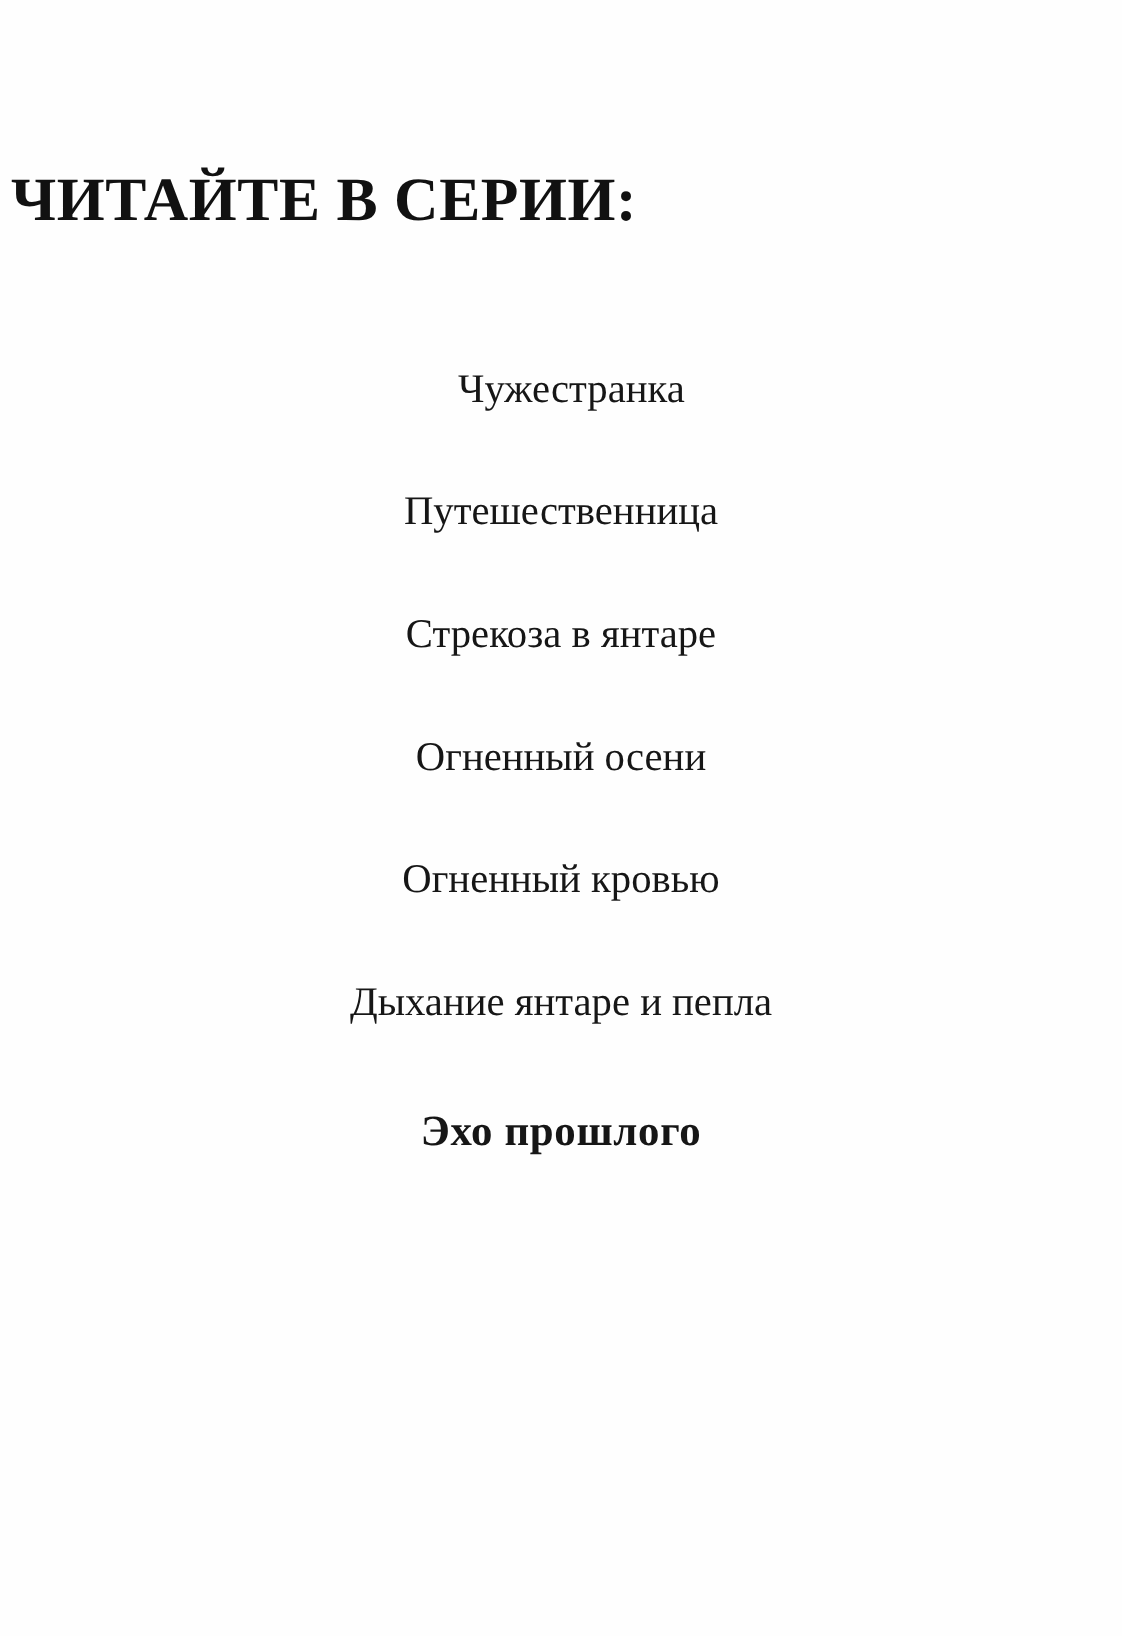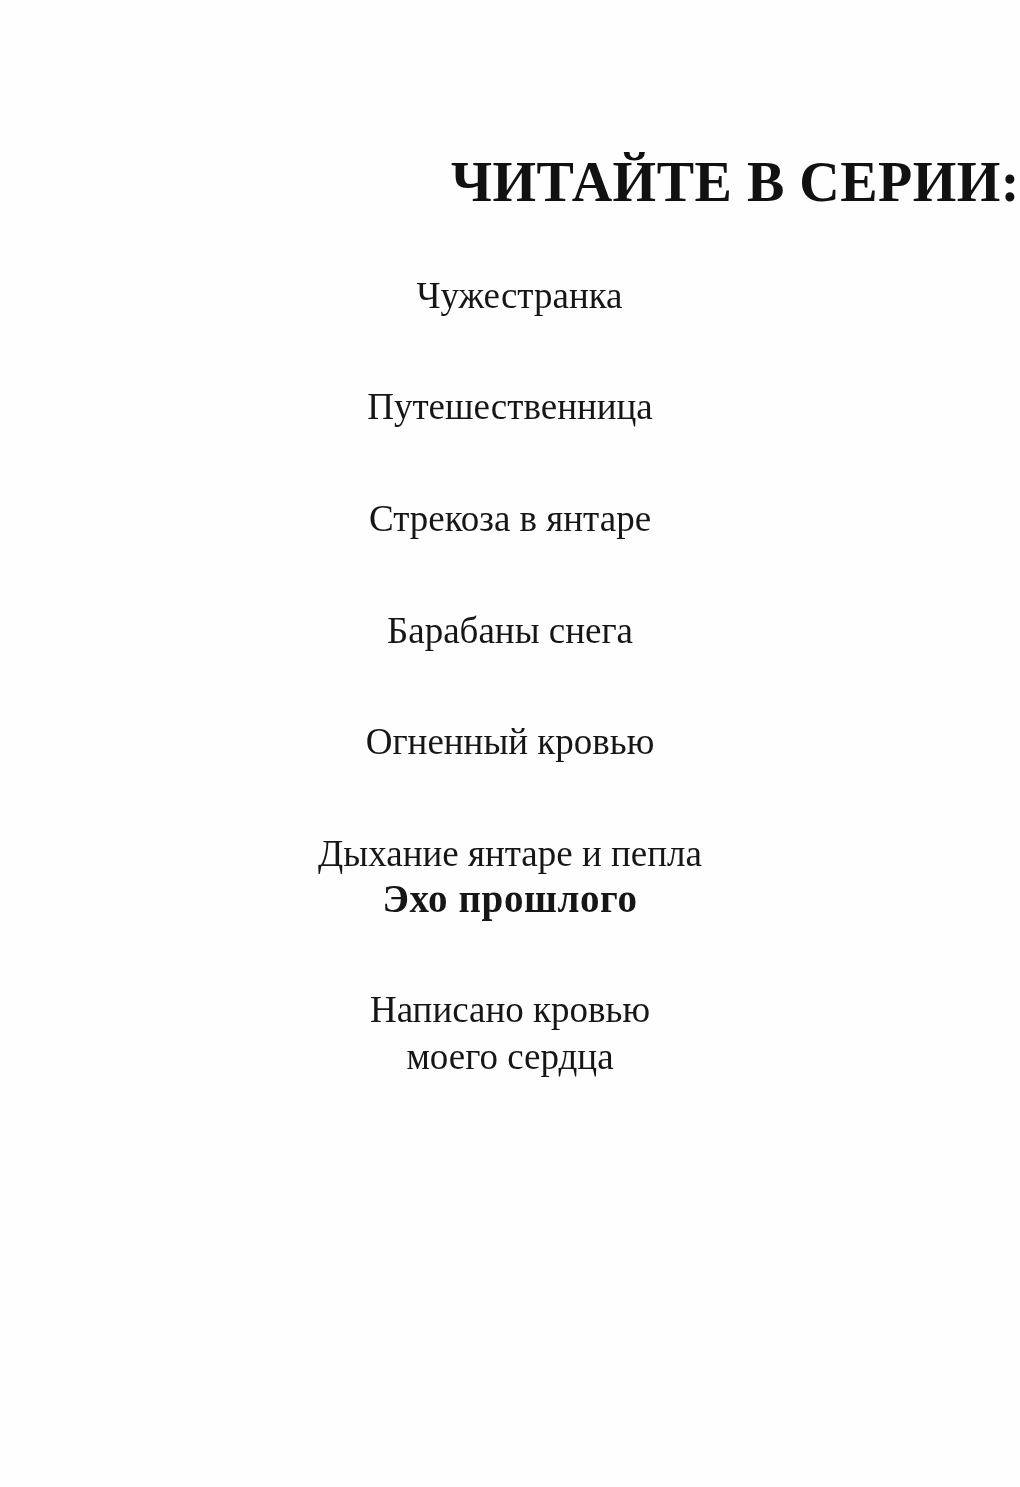--- a/index.html
+++ b/index.html
@@ -26,70 +26,69 @@
     left: 0;
     top: 0;
     width: 1020px;
     padding-top: 152px;
     box-sizing: border-box;
   }
   .series-heading {
     font-size: 56px;
     font-weight: 700;
     letter-spacing: 0.5px;
-    text-align: right;
+    text-align: left;
     margin: 0 0 0 0;
     padding-left: 10px;
     line-height: 1.1;
     color: #111111;
   }
   .series-list {
     list-style: none;
     margin: 0;
     padding: 0;
     text-align: center;
   }
   .series-item {
     font-size: 37px;
     font-weight: 400;
     line-height: 1.18;
     color: #161616;
     white-space: pre-line;
   }
   .series-item.first {
-    margin-top: 60px;
+    margin-top: 118px;
     padding-left: 19px;
   }
   .series-item.spaced {
     margin-top: 68px;
   }
   .series-item.current {
     font-weight: 700;
     font-size: 39px;
     letter-spacing: 0.6px;
+    margin-top: 72px;
   }
   .series-item.last {
     margin-top: 64px;
     line-height: 1.28;
   }
 </style>
 </head>
 <body>
 
 <div class="page">
   <div class="content">
 
     <h1 class="series-heading">ЧИТАЙТЕ В СЕРИИ:</h1>
 
     <ul class="series-list">
       <li class="series-item first">Чужестранка</li>
       <li class="series-item spaced">Путешественница</li>
       <li class="series-item spaced">Стрекоза в янтаре</li>
-      <li class="series-item spaced">Барабаны снега</li>
+      <li class="series-item spaced">Огненный осени</li>
       <li class="series-item spaced">Огненный кровью</li>
       <li class="series-item spaced">Дыхание янтаре и пепла</li>
       <li class="series-item current">Эхо прошлого</li>
-      <li class="series-item last">Написано кровью
-моего сердца</li>
     </ul>
 
   </div>
 </div>
 
 </body></html>

